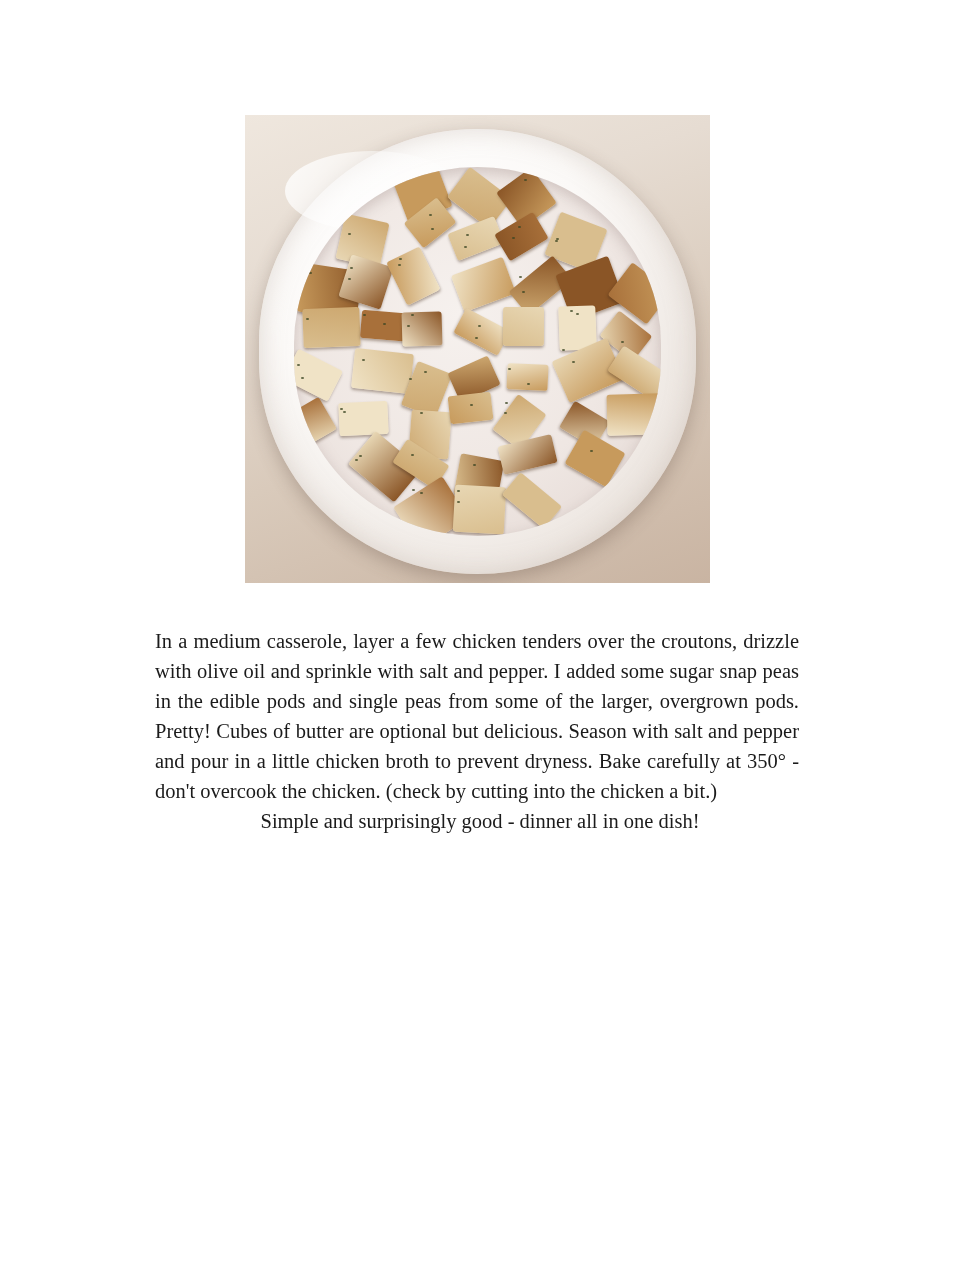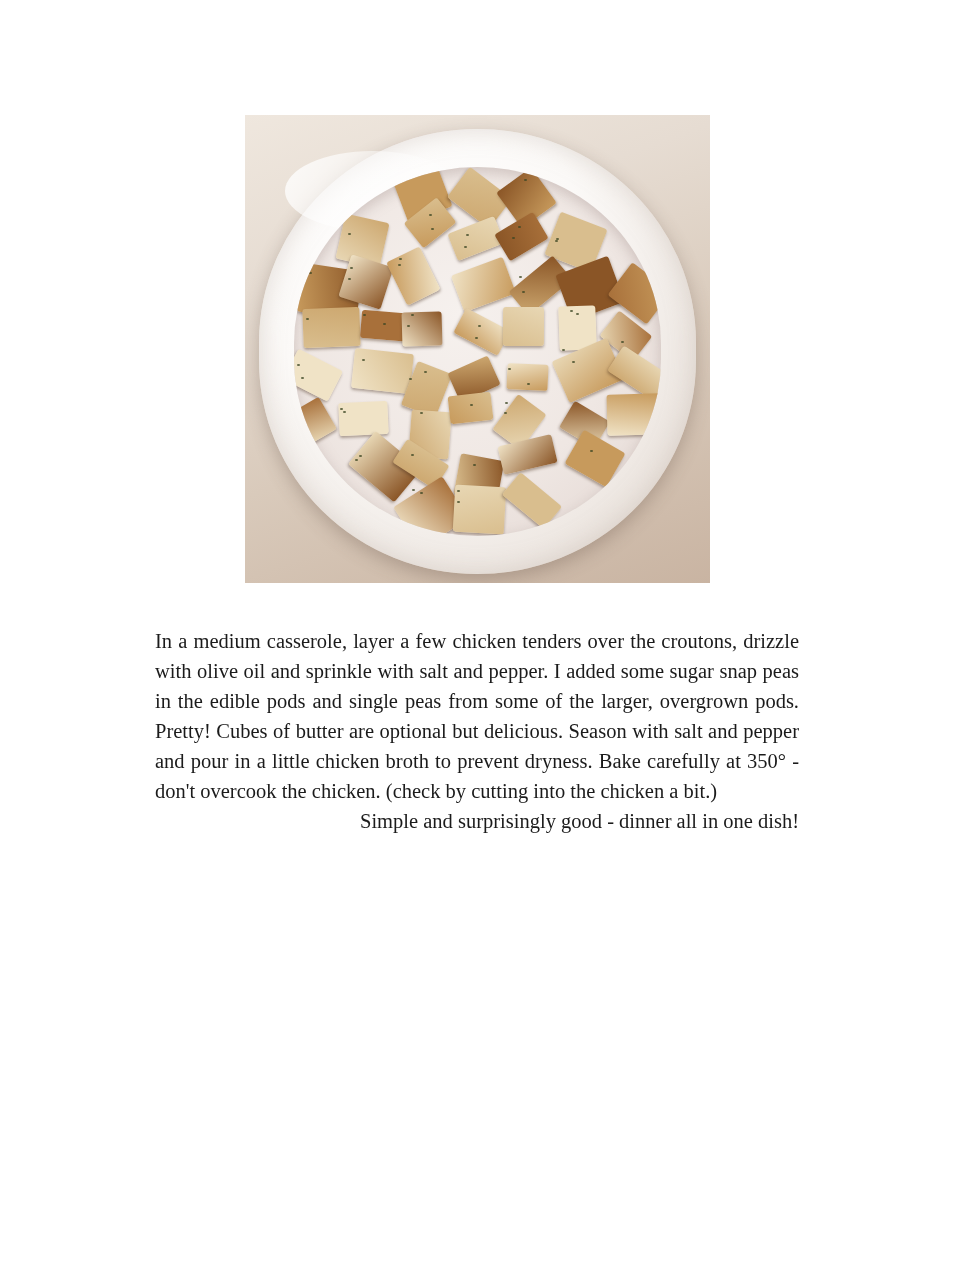--- a/index.html
+++ b/index.html
@@ -97,21 +97,21 @@
     top: 626px;
     width: 644px;
     font-size: 20.5px;
     line-height: 30px;
     text-align: justify;
     text-justify: inter-word;
     color: #1b1b1b;
   }
   .body-text .last-line {
     display: block;
-    text-align: right;
+    text-align: center;
     text-indent: 6px;
   }
 
   
   .page-number {
     position: absolute;
     left: 0;
     right: 0;
     top: 1222px;
     text-align: center;

